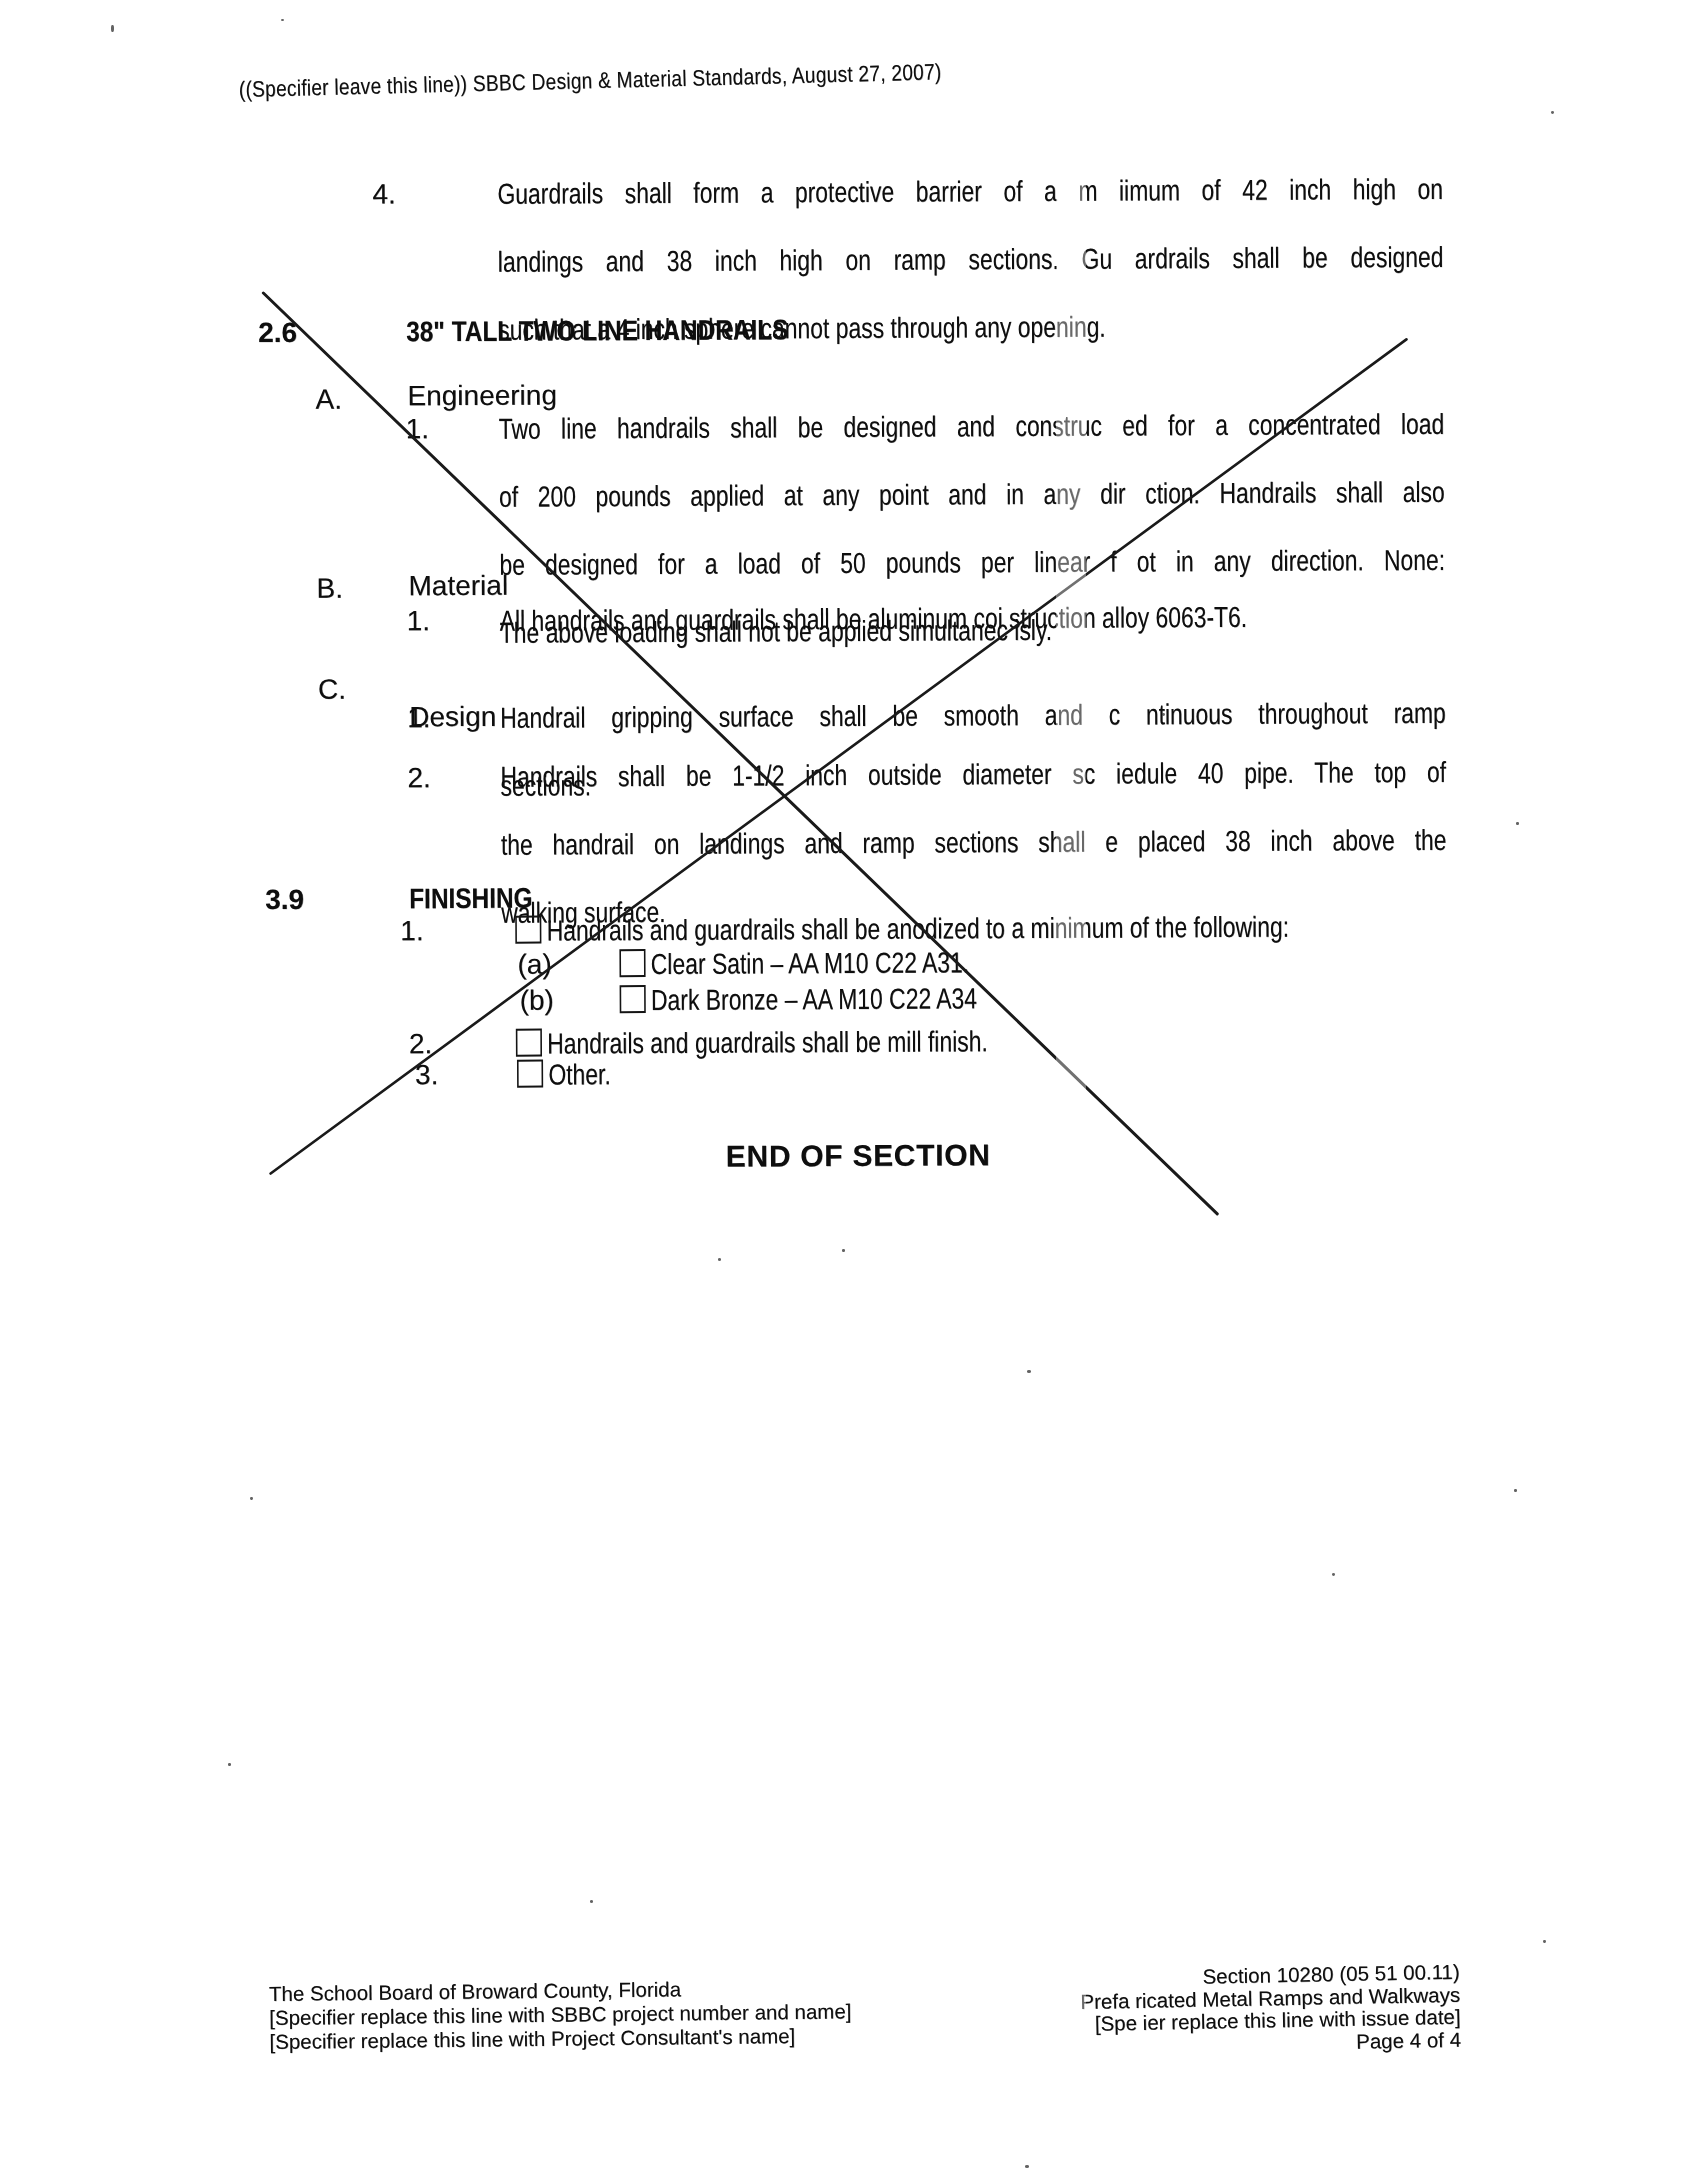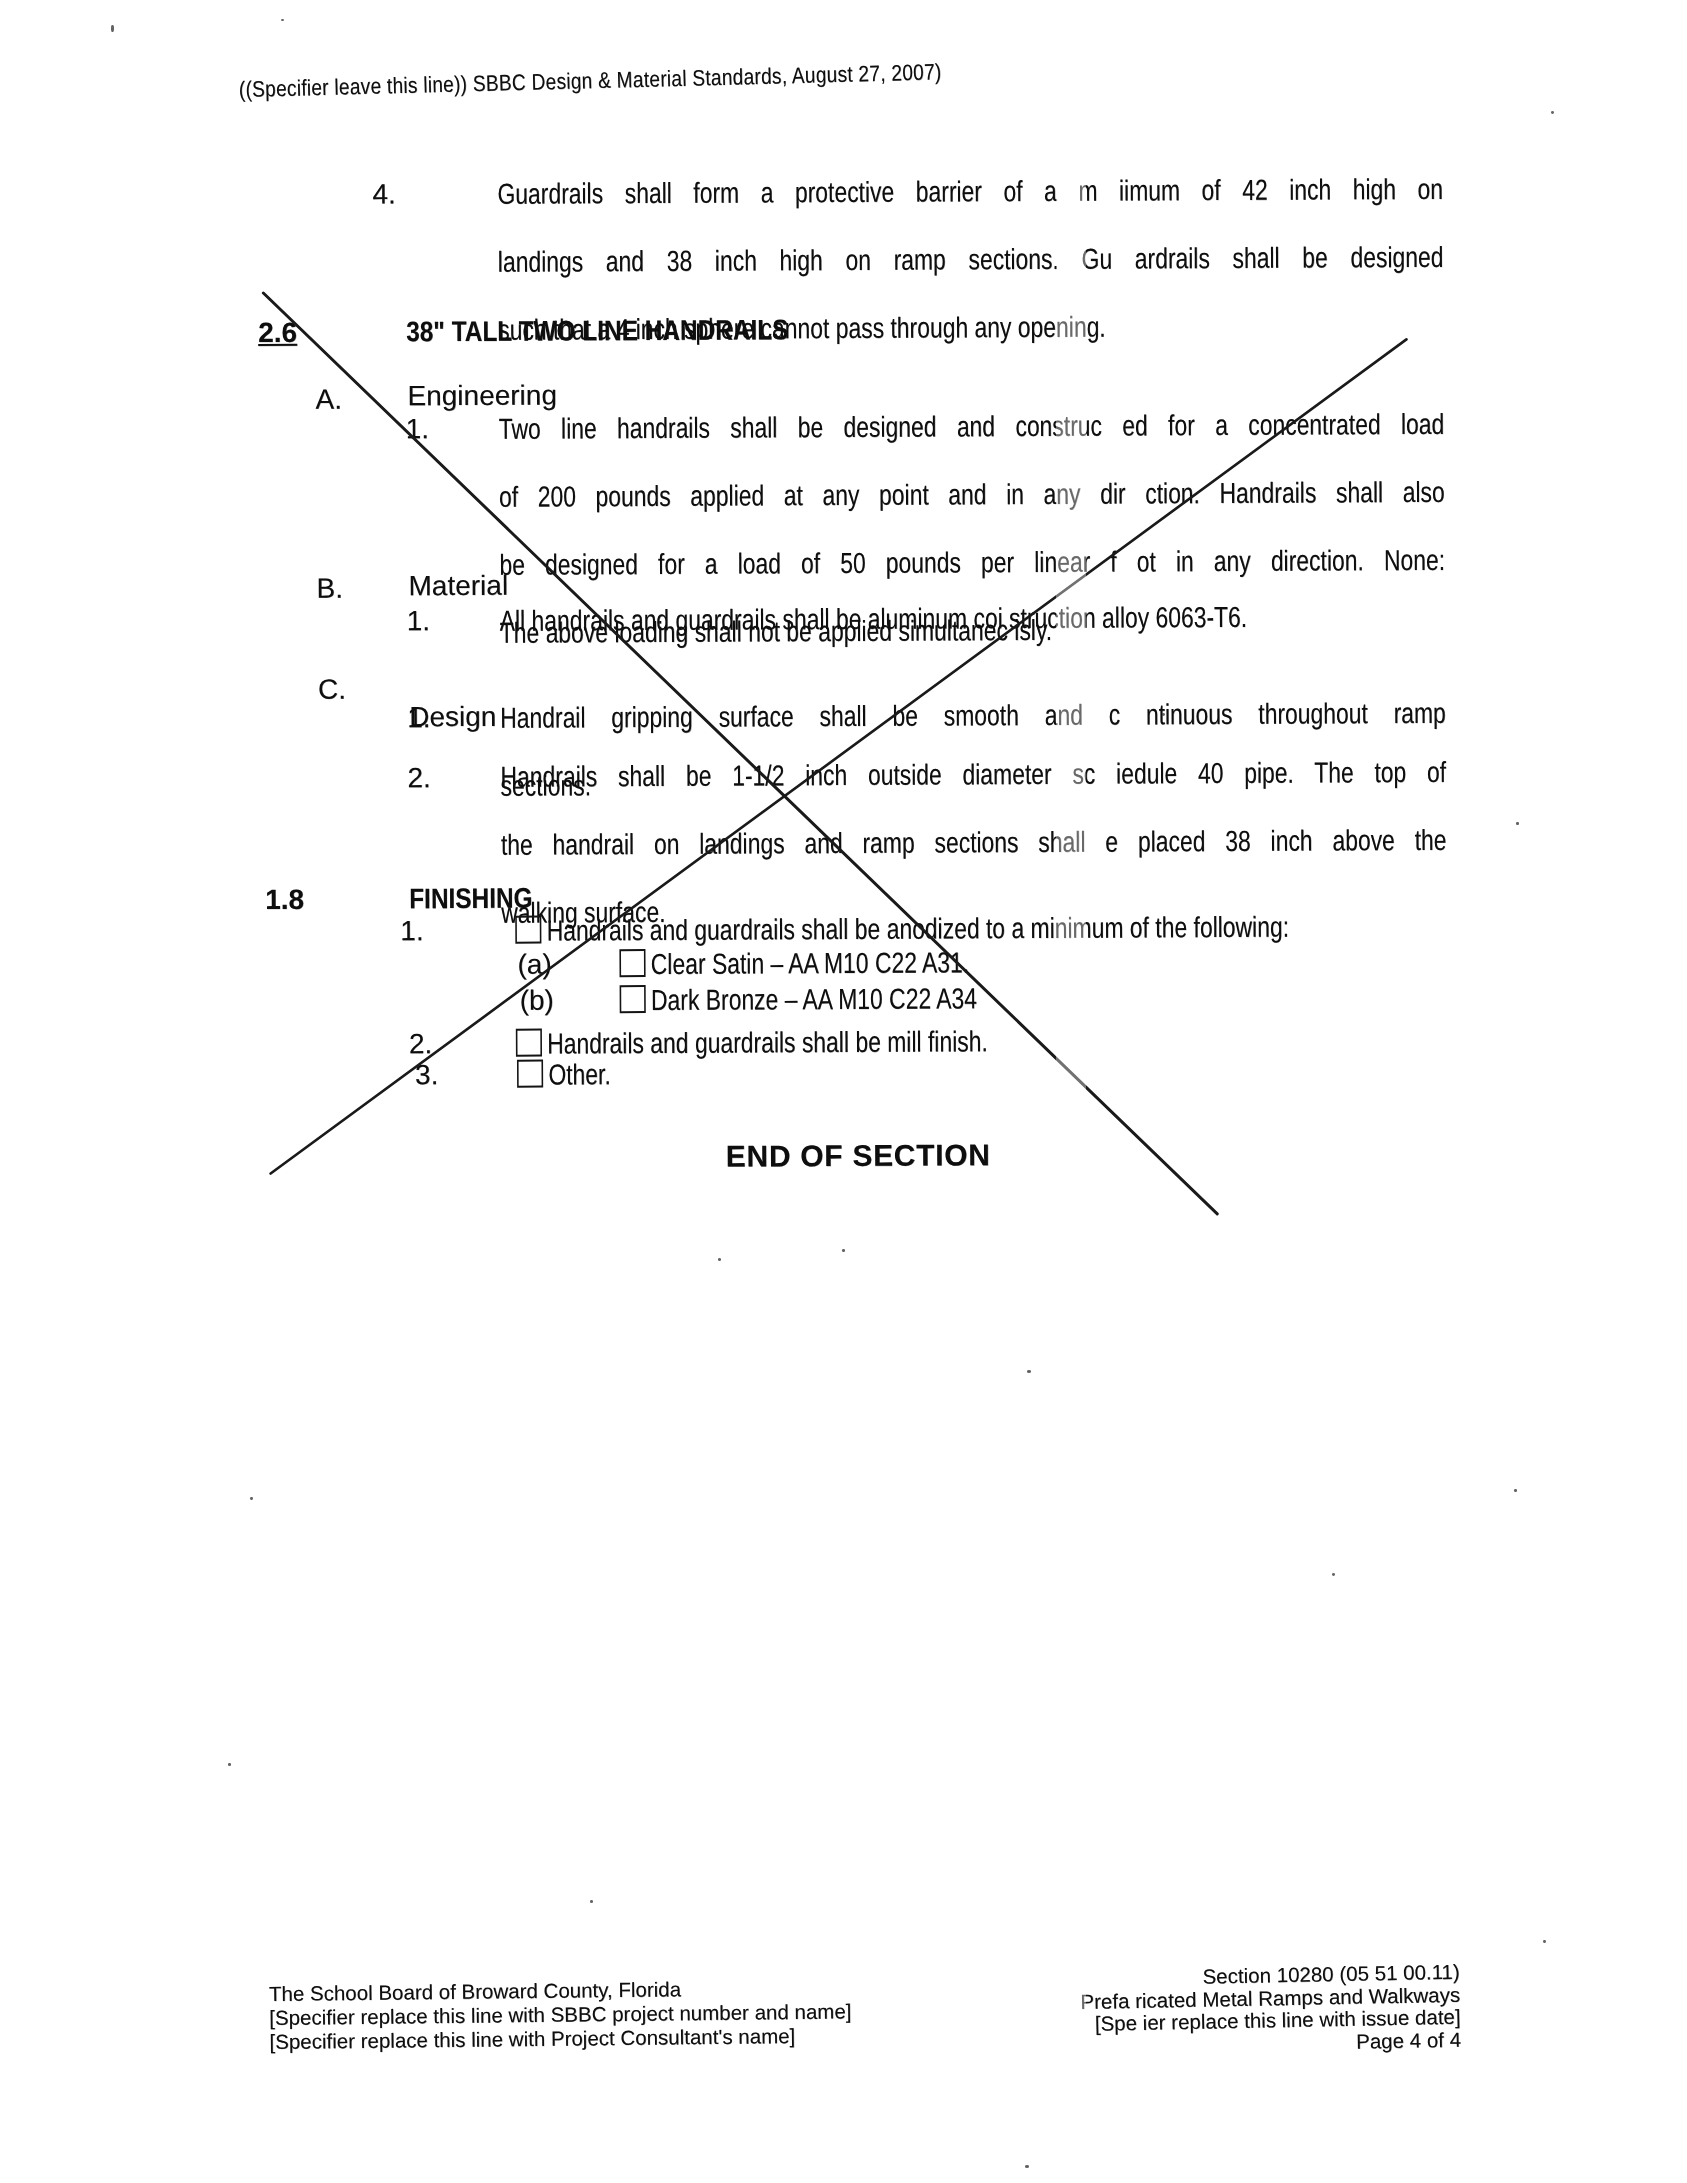--- a/index.html
+++ b/index.html
@@ -60,21 +60,21 @@
     <div>
       <span class="abs num" style="left:376px; top:176px;">4.</span>
       <div class="abs textcol" style="left:501px; top:175px;">
         <div class="pline just">Guardrails shall form a protective barrier of a m iimum of 42 inch high on</div>
         <div class="pline just">landings and 38 inch high on ramp sections.  Gu ardrails shall be designed</div>
         <div class="pline">such that a 4 inch sphere cannot pass through any opening.</div>
       </div>
     </div>
 
     <div>
-      <span class="abs bnum" style="left:261px; top:314px;text-decoration:underline;">2.6</span>
+      <span class="abs bnum" style="left:261px; top:314px;">2.6</span>
       <span class="abs" style="left:409px; top:313px;">
         <span class="btitle">38" TALL TWO LINE HANDRAILS</span>
       </span>
     </div>
 
     <div>
       <span class="abs num" style="left:318px; top:381px;">A.</span>
       <span class="abs title" style="left:410px; top:378px;">Engineering</span>
     </div>
 
@@ -116,21 +116,21 @@
     <div>
       <span class="abs num" style="left:408px; top:760px;">2.</span>
       <div class="abs textcol" style="left:501px; top:758px;">
         <div class="pline just">Handrails shall be 1-1/2 inch outside diameter sc iedule 40 pipe.  The top of</div>
         <div class="pline just">the handrail on landings and ramp sections shall  e placed 38 inch above the</div>
         <div class="pline">walking surface.</div>
       </div>
     </div>
 
     <div>
-      <span class="abs bnum" style="left:265px; top:881px;">1.8</span>
+      <span class="abs bnum" style="left:265px; top:881px;">3.9</span>
       <span class="abs" style="left:409px; top:880px;">
         <span class="btitle">FINISHING</span>
       </span>
     </div>
 
     <div>
       <span class="abs num" style="left:400px; top:913px;">1.</span>
       <div class="abs textcol cbrow" style="left:515px; top:912px;">
         <span class="cb"></span><span>Handrails and guardrails shall be anodized to a  minimum of the following:</span>
       </div>

